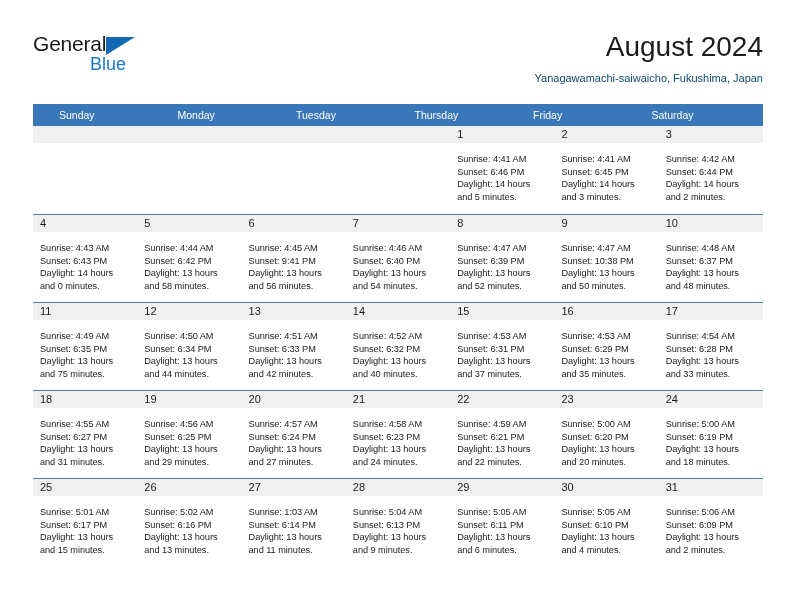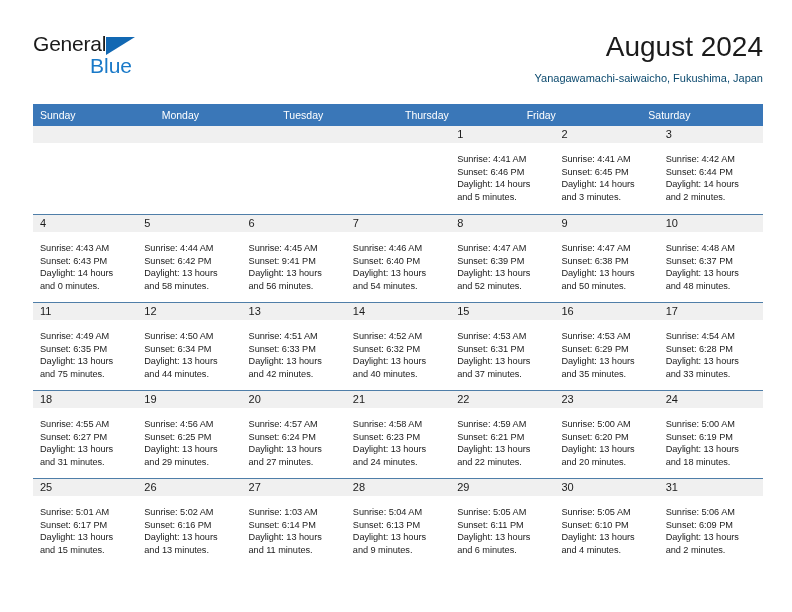--- a/index.html
+++ b/index.html
@@ -52,21 +52,21 @@
     top: 5px;
     width: 0;
     height: 0;
     border-left: 29px solid #1268b3;
     border-bottom: 18px solid transparent;
   }
   .brand-blue {
     position: absolute;
     left: 57px;
     top: 22px;
-    font-size: 21px;
+    font-size: 18px;
     color: #1979c8;
     font-family: "Liberation Sans", sans-serif;
     font-weight: 400;
   }
   .title-wrap {
     position: absolute;
     right: 0;
     top: 0;
     text-align: right;
   }
@@ -90,20 +90,21 @@
   .calendar {
     position: absolute;
     left: 33px;
     top: 104px;
     width: 730px;
   }
   .dow-row {
     display: flex;
     background: #3a77b8;
     height: 22px;
+    padding-left: 19px;
   }
   .dow-cell {
     flex: 1 1 0;
     min-width: 0;
     color: #ffffff;
     font-size: 10.5px;
     line-height: 22px;
     padding-left: 7px;
     box-sizing: border-box;
     white-space: nowrap;
@@ -260,21 +261,21 @@
               <div class="day-line">Sunrise: 4:47 AM</div>
               <div class="day-line">Sunset: 6:39 PM</div>
               <div class="day-line">Daylight: 13 hours</div>
               <div class="day-line">and 52 minutes.</div>
             </div>
           </div>
           <div class="day-cell">
             <div class="day-num">9</div>
             <div class="day-body">
               <div class="day-line">Sunrise: 4:47 AM</div>
-              <div class="day-line">Sunset: 6:38 PM</div>
+              <div class="day-line">Sunset: 10:38 PM</div>
               <div class="day-line">Daylight: 13 hours</div>
               <div class="day-line">and 50 minutes.</div>
             </div>
           </div>
           <div class="day-cell">
             <div class="day-num">10</div>
             <div class="day-body">
               <div class="day-line">Sunrise: 4:48 AM</div>
               <div class="day-line">Sunset: 6:37 PM</div>
               <div class="day-line">Daylight: 13 hours</div>

